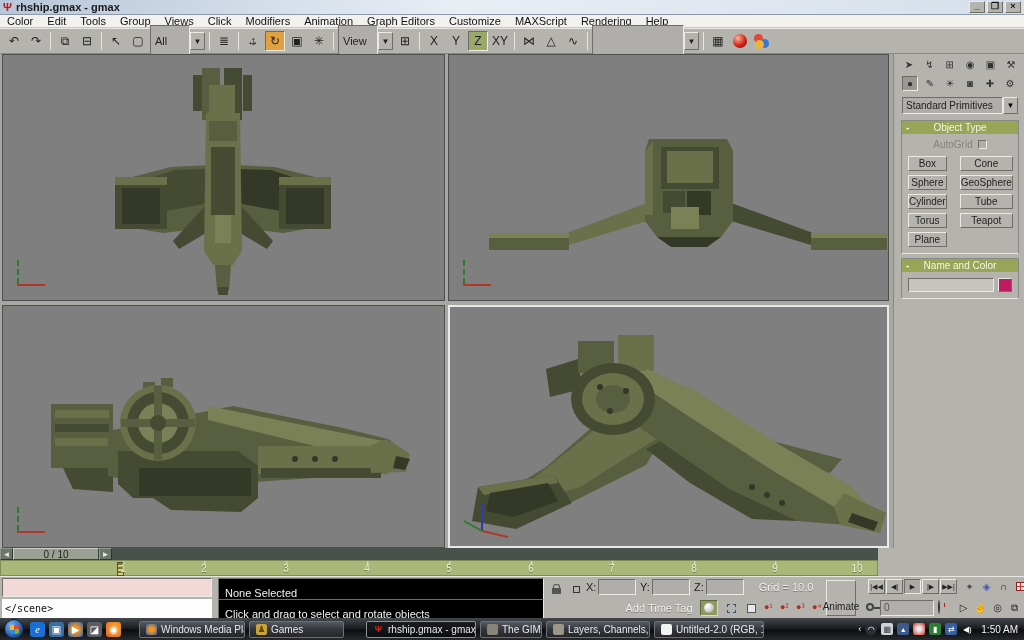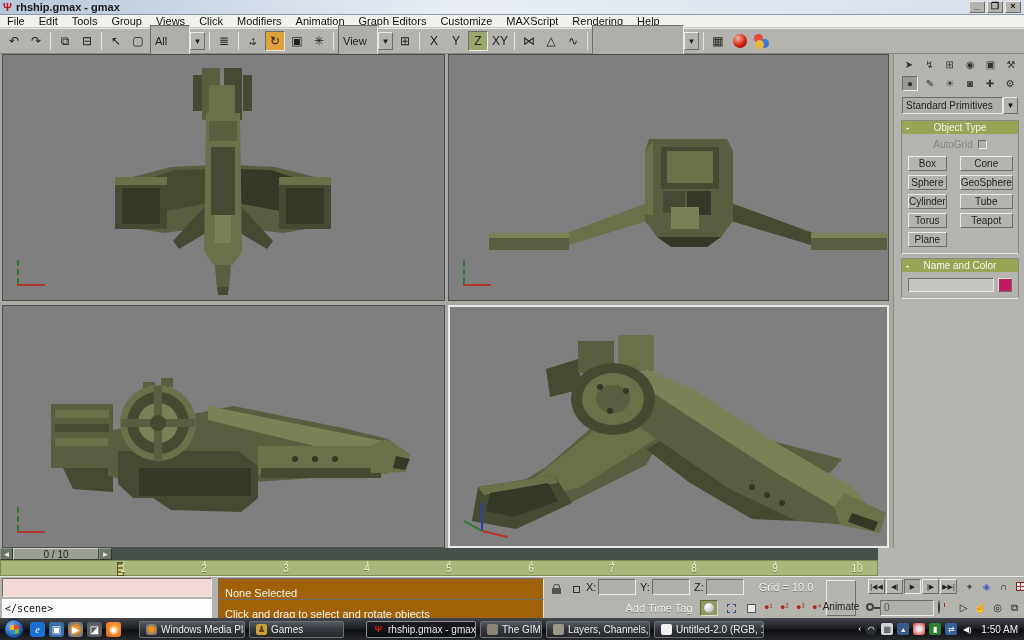--- a/index.html
+++ b/index.html
@@ -126,21 +126,21 @@
   
   #statusrows { position:absolute; left:0; top:576px; width:1024px; height:42px;
     background:#b5b3ae; border-top:1px solid #e8e6e1; }
   .srow { position:absolute; left:0; width:1024px; height:21px; }
   #srow1 { top:0; } #srow2 { top:21px; }
   .listener { position:absolute; left:2px; top:1px; width:210px; height:19px; }
   #listener-pink { background:#f2d9d7; }
   #listener-white { background:#fdfdfd; color:#111; font-family:"DejaVu Sans Mono",monospace;
     font-size:10px; display:flex; align-items:center; padding:0 3px; }
   .statusfield { position:absolute; left:218px; top:1px; width:326px; height:29px;
-    background:#a16207; border:1px solid; border-color:#6f6d68 #eceae5 #eceae5 #6f6d68;
+    background:#000000; border:1px solid; border-color:#6f6d68 #eceae5 #eceae5 #6f6d68;
     color:#f2f2f0; display:flex; align-items:center; padding:0 6px; }
   .slabel { position:absolute; color:#222; top:4px; }
   .sfield { position:absolute; top:2px; width:38px; height:16px; background:#b0aeaa;
     border:1px solid; border-color:#6f6d68 #eceae5 #eceae5 #6f6d68; }
   .whitetext { color:#f0efec; text-shadow:0 1px 0 #7c7a76; }
   #gridlabel { position:absolute; left:750px; top:4px; width:72px; text-align:center; }
   #animatebtn { position:absolute; left:826px; top:3px; width:30px; height:36px;
     display:flex; align-items:flex-end; justify-content:center; padding-bottom:3px;
     font-size:10px; color:#222; }
   .pbbtn { width:17px; height:15px; display:flex; align-items:center; justify-content:center;
@@ -208,21 +208,21 @@
   <span class="appicon">Ψ</span>
   <span class="title">rhship.gmax - gmax</span>
   <span class="winbtns">
     <span class="winbtn">_</span>
     <span class="winbtn">❐</span>
     <span class="winbtn">×</span>
   </span>
 </div>
 
 <div id="menubar">
-  <span>File</span>
+  <span>Color</span>
   <span>Edit</span>
   <span>Tools</span>
   <span>Group</span>
   <span>Views</span>
   <span>Click</span>
   <span>Modifiers</span>
   <span>Animation</span>
   <span>Graph Editors</span>
   <span>Customize</span>
   <span>MAXScript</span>

